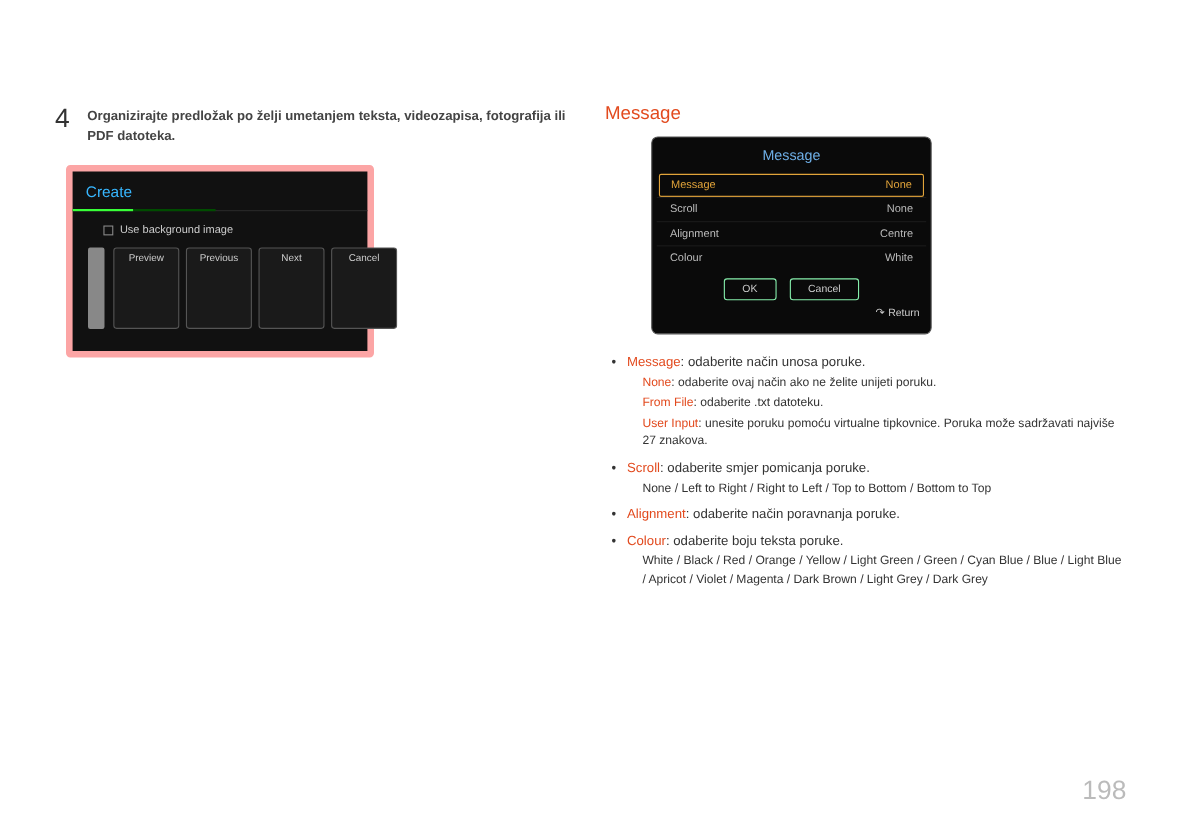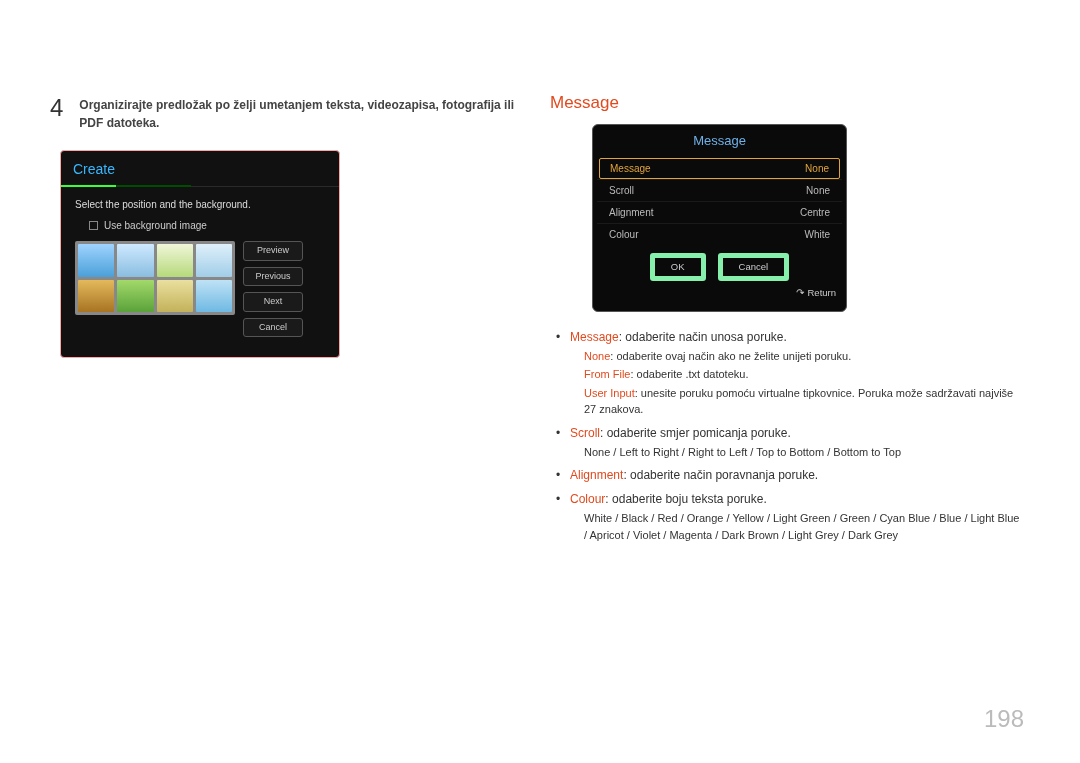--- a/index.html
+++ b/index.html
@@ -22,21 +22,21 @@
   .col-right { width: 470px; }
 
   .step-row { display: flex; align-items: flex-start; gap: 14px; margin-bottom: 18px;}
   .step-num { font-size: 24px; font-weight: 300; color: #333; width: 18px; }
   .step-text { font-size: 12px; color: #444; padding-top: 6px; font-weight: bold;}
 
   
   .create-panel {
     width: 280px;
     background: #111;
-    border: 1px solid #fca5a5;
+    border: 6px solid #fca5a5;
     border-radius: 4px;
     margin-left: 10px;
     padding-bottom: 10px;
   }
   .create-header {
     padding: 8px 12px 6px 12px;
     font-size: 14px;
     color: #38b7ff;
     border-bottom: 1px solid #2a2a2a;
     position: relative;
@@ -60,21 +60,21 @@
     gap:3px; padding:3px;
   }
   .gallery div { background:linear-gradient(#9fd3ff,#4aa0d9); border-radius:1px;}
   .gallery div:nth-child(2){background:linear-gradient(#cfe9ff,#89bde0);}
   .gallery div:nth-child(3){background:linear-gradient(#f0f6d8,#b6d97a);}
   .gallery div:nth-child(4){background:linear-gradient(#dff0fa,#a1cde8);}
   .gallery div:nth-child(5){background:linear-gradient(#e3b95c,#a87423);}
   .gallery div:nth-child(6){background:linear-gradient(#a3d96a,#5aa23a);}
   .gallery div:nth-child(7){background:linear-gradient(#eadf9f,#c3b25a);}
   .gallery div:nth-child(8){background:linear-gradient(#bfe2f5,#6fb9e3);}
-  .btn-stack { display:flex; flex-direction:column; gap:6px; }
+  .btn-stack { display:flex; flex-direction:row; gap:6px; }
   .mini-btn {
     width: 60px; font-size:9px; color:#ccc; text-align:center;
     border:1px solid #555; border-radius:3px; padding:2px 0; background:#1a1a1a;
   }
 
   .note-text { font-size: 10.5px; color: #888; margin-left: 12px; margin-top: 46px;}
   .red { color: #e24a1e; }
 
   
   .section-heading { font-size: 17px; color: #e24a1e; font-weight: 400; margin-bottom: 8px;}
@@ -85,21 +85,21 @@
   }
   .msg-header { text-align:center; color:#6fb0e8; font-size:13px; padding:6px 0 8px 0;}
   .msg-rows { padding: 0 4px;}
   .msg-row {
     display:flex; justify-content:space-between; font-size:10px;
     color:#bbb; padding:3px 12px;
     border-top:1px solid #1a1a1a;
   }
   .msg-row.sel { color:#e2a43a; border:1px solid #e2a43a; border-radius:2px; margin:0 2px; padding:2px 10px;}
   .msg-btns { display:flex; justify-content:center; gap:12px; margin:8px 0 4px 0;}
-  .msg-btn { border:5px solid #86efac; color:#ccc; font-size:9.5px; padding:2px 16px; border-radius:3px;}
+  .msg-btn { border:1px solid #86efac; color:#ccc; font-size:9.5px; padding:2px 16px; border-radius:3px;}
   .msg-return { text-align:right; font-size:9.5px; color:#ccc; padding:0 10px 4px 0;}
   .return-icon { display:inline-block; transform:scaleX(-1); margin-right:3px; font-size:10px;}
 
   ul.bullets { list-style: none; padding-left: 6px; }
   ul.bullets > li { position:relative; padding-left:14px; margin-bottom:6px; font-size:12px; color:#333;}
   ul.bullets > li::before { content:"•"; position:absolute; left:0; top:0; color:#333;}
   .sub { padding-left:14px; font-size:11px; color:#333; margin-top:2px;}
   .sep { color:#333; }
 
   .page-num { position:absolute; right:56px; bottom:26px; font-size:24px; color:#bbb; font-weight:300;margin-top:22px;}
@@ -114,21 +114,20 @@
       <div class="step-num">4</div>
       <div class="step-text">Organizirajte predložak po želji umetanjem teksta, videozapisa, fotografija ili PDF datoteka.</div>
     </div>
 
     <div class="create-panel">
       <div class="create-header">
         <span>Create</span>
         <span class="bar2"></span>
       </div>
       <div class="create-inner">
-        <div class="create-sub">Select the position and the background.</div>
         <div class="checkbox-row">
           <span class="checkbox-box"></span>
           <span>Use background image</span>
         </div>
         <div class="panel-body">
           <div class="gallery">
             <div></div>
               <div></div>
               <div></div>
               <div></div>

